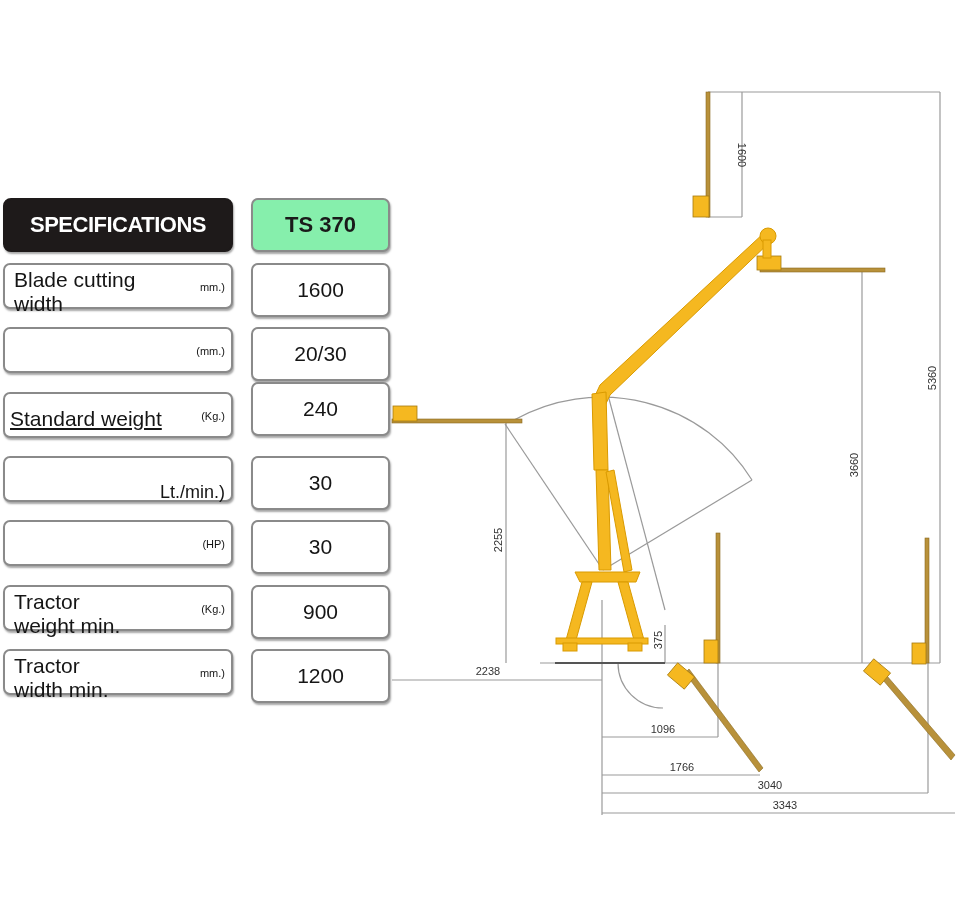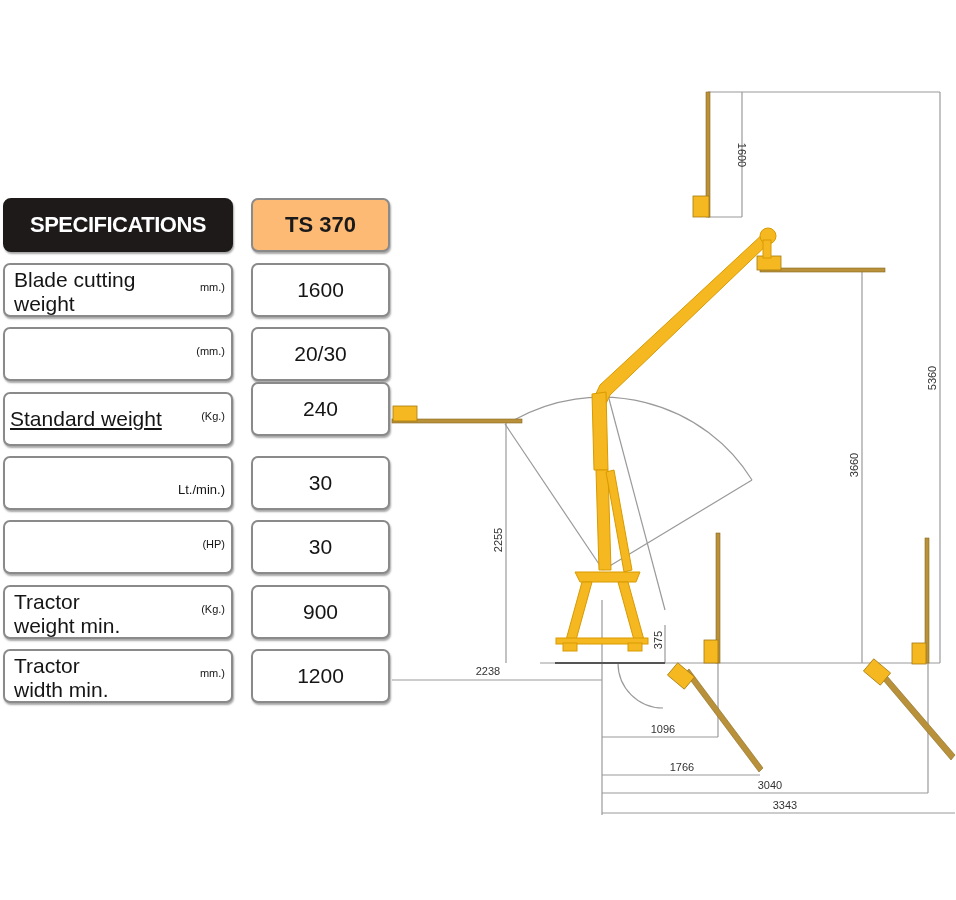--- a/index.html
+++ b/index.html
@@ -1,57 +1,57 @@
 <!DOCTYPE html>
 <html><head>
 <meta charset="utf-8">
 <style>
   html, body { margin:0; padding:0; background:#ffffff; }
   body { width:956px; height:900px; position:relative; overflow:hidden; font-family:"Liberation Sans", "DejaVu Sans", sans-serif; }
   .box { position:absolute; box-sizing:border-box; border:2px solid #8a8a8a; border-radius:7px; background:#fff; box-shadow:1px 2px 2px rgba(0,0,0,0.35); }
   .hdr-spec { left:3px; top:198px; width:230px; height:54px; background:#1e1a1a; border-color:#1e1a1a; border-radius:8px; color:#fff; font-weight:bold; font-size:22px; display:flex; align-items:center; justify-content:center; letter-spacing:-0.5px; }
-  .hdr-model { left:251px; top:198px; width:139px; height:54px; background:#fdba74; border-color:#8a8a8a; color:#1a1a1a; font-weight:bold; font-size:22px; display:flex; align-items:center; justify-content:center; }
-  .lbl { left:3px; width:230px; height:54px; font-size:21px; color:#151515; }
+  .hdr-model { left:251px; top:198px; width:139px; height:54px; background:#86efac; border-color:#8a8a8a; color:#1a1a1a; font-weight:bold; font-size:22px; display:flex; align-items:center; justify-content:center; }
+  .lbl { left:3px; width:230px; height:46px; font-size:21px; color:#151515; }
   .lbl .name { position:absolute; left:9px; top:3px; line-height:24px; width:170px; }
   .lbl .name.single { top:13px;text-decoration:underline; }
   .lbl .unit { position:absolute; right:6px; top:16px; font-size:11px; }
   .lbl .unit.low { top:24px; }
   .val { left:251px; width:139px; height:54px; font-size:21px; color:#151515; display:flex; align-items:center; justify-content:center; }
   svg { position:absolute; left:0; top:0; }
   .dim { font-family:"Liberation Sans", sans-serif; font-size:11px; fill:#333; }
 </style>
 </head>
 <body>
 
 <div class="box hdr-spec">
     <span>SPECIFICATIONS</span>
   </div>
 <div class="box hdr-model">
     <span>TS 370</span>
   </div>
 
 <div class="box lbl" style="top:263px">
-  <div class="name"><span>Blade cutting</span><br><span>weight</span></div>
+  <div class="name"><span>Blade cutting</span><br><span>width</span></div>
   <div class="unit">mm.)</div>
 </div>
 <div class="box val" style="top:263px">1600</div>
 
 <div class="box lbl" style="top:327px">
   <div class="unit">(mm.)</div>
 </div>
 <div class="box val" style="top:327px">20/30</div>
 
 <div class="box lbl" style="top:392px">
   <div class="name single" style="left:5px">Standard weight</div>
   <div class="unit">(Kg.)</div>
 </div>
 <div class="box val" style="top:382px">240</div>
 
 <div class="box lbl" style="top:456px">
-  <div class="unit low" style="font-size:13px">Lt./min.)</div>
+  <div class="unit low" style="font-size:18px">Lt./min.)</div>
 </div>
 <div class="box val" style="top:456px">30</div>
 
 <div class="box lbl" style="top:520px">
   <div class="unit">(HP)</div>
 </div>
 <div class="box val" style="top:520px">30</div>
 
 <div class="box lbl" style="top:585px">
   <div class="name"><span>Tractor</span><br><span>weight min.</span></div>

